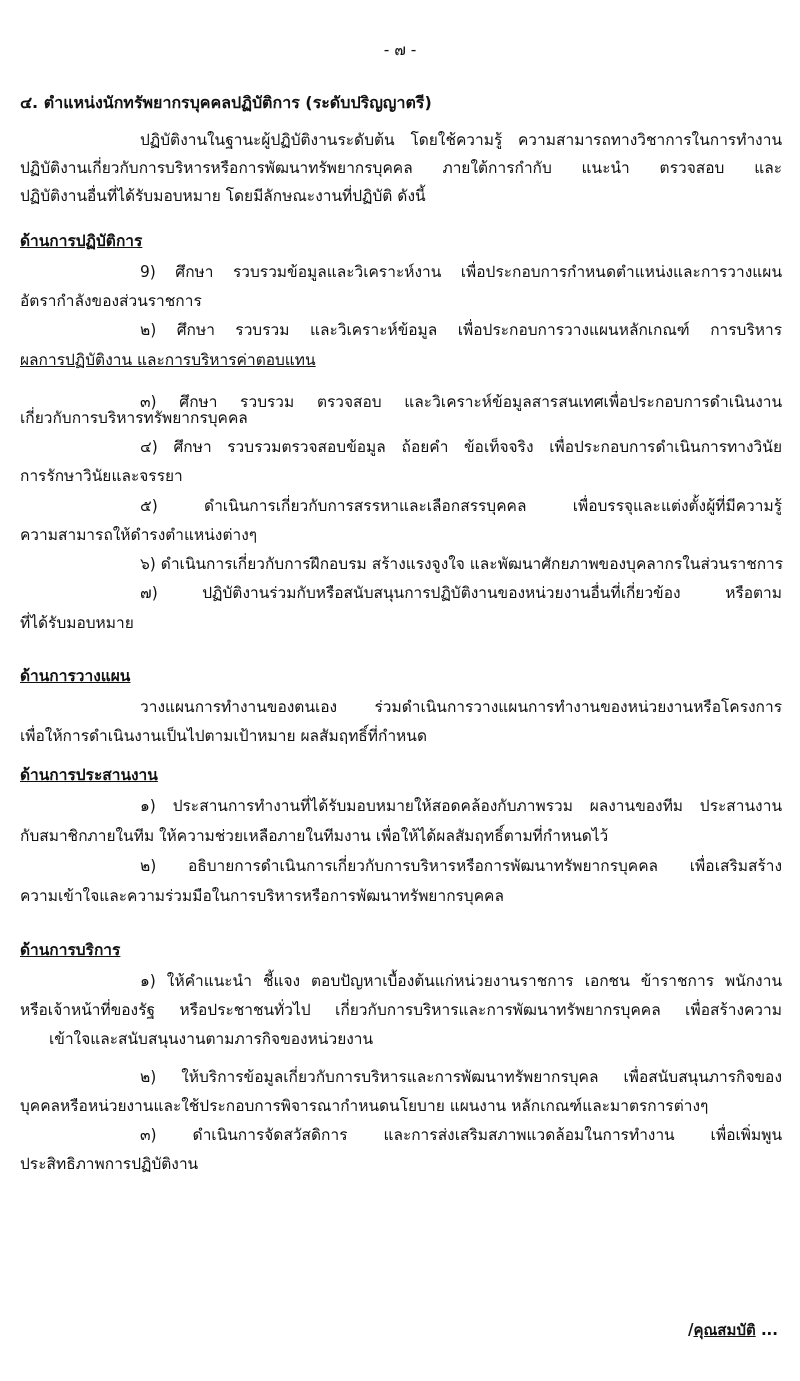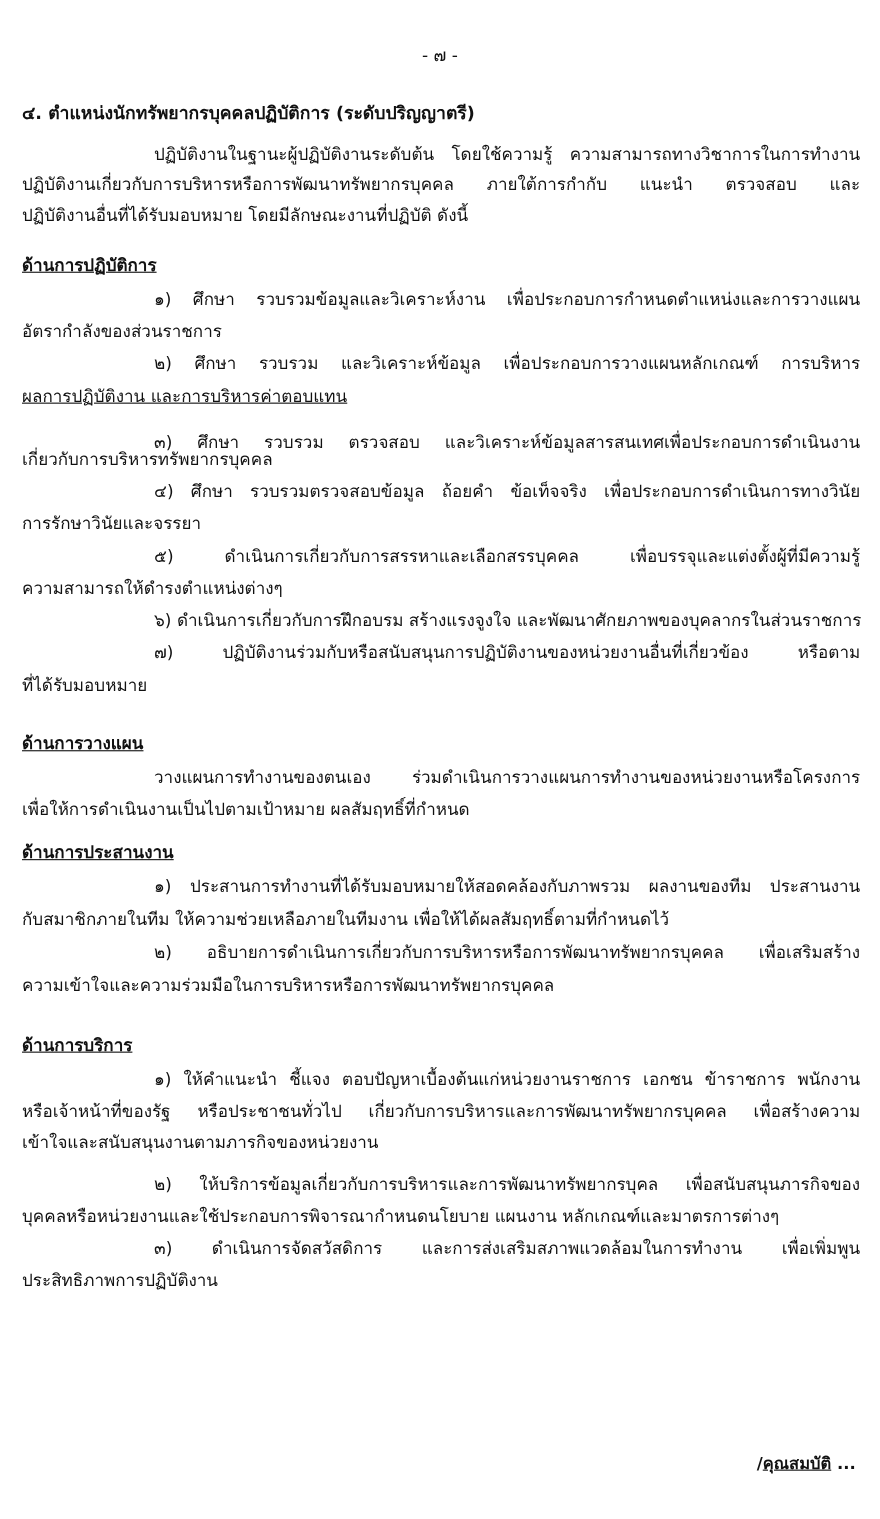--- a/index.html
+++ b/index.html
@@ -20,21 +20,21 @@
 
 <div>
   <div class="line center" style="top:40px;">- ๗ -</div>
   <div class="line heading" style="top:93px;">๔. ตำแหน่งนักทรัพยากรบุคคลปฏิบัติการ (ระดับปริญญาตรี)</div>
 
   <div class="line indent justify" style="top:130px;">ปฏิบัติงานในฐานะผู้ปฏิบัติงานระดับต้น โดยใช้ความรู้ ความสามารถทางวิชาการในการทำงาน</div>
   <div class="line justify" style="top:158px;">ปฏิบัติงานเกี่ยวกับการบริหารหรือการพัฒนาทรัพยากรบุคคล ภายใต้การกำกับ แนะนำ ตรวจสอบ และ</div>
   <div class="line" style="top:186px;">ปฏิบัติงานอื่นที่ได้รับมอบหมาย โดยมีลักษณะงานที่ปฏิบัติ ดังนี้</div>
 
   <div class="line section" style="top:231px;">ด้านการปฏิบัติการ</div>
-  <div class="line indent justify" style="top:262px;">๑) ศึกษา รวบรวมข้อมูลและวิเคราะห์งาน เพื่อประกอบการกำหนดตำแหน่งและการวางแผน</div>
+  <div class="line indent justify" style="top:262px;">9) ศึกษา รวบรวมข้อมูลและวิเคราะห์งาน เพื่อประกอบการกำหนดตำแหน่งและการวางแผน</div>
   <div class="line" style="top:291px;">อัตรากำลังของส่วนราชการ</div>
   <div class="line indent justify" style="top:320px;">๒) ศึกษา รวบรวม และวิเคราะห์ข้อมูล เพื่อประกอบการวางแผนหลักเกณฑ์ การบริหาร</div>
   <div class="line" style="top:350px;text-decoration:underline;">ผลการปฏิบัติงาน และการบริหารค่าตอบแทน</div>
   <div class="line indent justify" style="top:392px;">๓) ศึกษา รวบรวม ตรวจสอบ และวิเคราะห์ข้อมูลสารสนเทศเพื่อประกอบการดำเนินงาน</div>
   <div class="line" style="top:408px;">เกี่ยวกับการบริหารทรัพยากรบุคคล</div>
   <div class="line indent justify" style="top:437px;">๔) ศึกษา รวบรวมตรวจสอบข้อมูล ถ้อยคำ ข้อเท็จจริง เพื่อประกอบการดำเนินการทางวินัย</div>
   <div class="line" style="top:466px;">การรักษาวินัยและจรรยา</div>
   <div class="line indent justify" style="top:496px;">๕) ดำเนินการเกี่ยวกับการสรรหาและเลือกสรรบุคคล เพื่อบรรจุและแต่งตั้งผู้ที่มีความรู้</div>
   <div class="line" style="top:525px;">ความสามารถให้ดำรงตำแหน่งต่างๆ</div>
   <div class="line indent" style="top:554px;">๖) ดำเนินการเกี่ยวกับการฝึกอบรม สร้างแรงจูงใจ และพัฒนาศักยภาพของบุคลากรในส่วนราชการ</div>
@@ -47,20 +47,20 @@
 
   <div class="line section" style="top:765px;">ด้านการประสานงาน</div>
   <div class="line indent justify" style="top:796px;">๑) ประสานการทำงานที่ได้รับมอบหมายให้สอดคล้องกับภาพรวม ผลงานของทีม ประสานงาน</div>
   <div class="line" style="top:826px;">กับสมาชิกภายในทีม ให้ความช่วยเหลือภายในทีมงาน เพื่อให้ได้ผลสัมฤทธิ์ตามที่กำหนดไว้</div>
   <div class="line indent justify" style="top:856px;">๒) อธิบายการดำเนินการเกี่ยวกับการบริหารหรือการพัฒนาทรัพยากรบุคคล เพื่อเสริมสร้าง</div>
   <div class="line" style="top:886px;">ความเข้าใจและความร่วมมือในการบริหารหรือการพัฒนาทรัพยากรบุคคล</div>
 
   <div class="line section" style="top:940px;">ด้านการบริการ</div>
   <div class="line indent justify" style="top:971px;">๑) ให้คำแนะนำ ชี้แจง ตอบปัญหาเบื้องต้นแก่หน่วยงานราชการ เอกชน ข้าราชการ พนักงาน</div>
   <div class="line justify" style="top:1000px;">หรือเจ้าหน้าที่ของรัฐ หรือประชาชนทั่วไป เกี่ยวกับการบริหารและการพัฒนาทรัพยากรบุคคล เพื่อสร้างความ</div>
-  <div class="line" style="top:1029px;">เข้าใจและสนับสนุนงานตามภารกิจของหน่วยงาน</div>
+  <div class="line" style="top:1029px;margin-left:29px;">เข้าใจและสนับสนุนงานตามภารกิจของหน่วยงาน</div>
   <div class="line indent justify" style="top:1067px;">๒) ให้บริการข้อมูลเกี่ยวกับการบริหารและการพัฒนาทรัพยากรบุคล เพื่อสนับสนุนภารกิจของ</div>
   <div class="line" style="top:1096px;">บุคคลหรือหน่วยงานและใช้ประกอบการพิจารณากำหนดนโยบาย แผนงาน หลักเกณฑ์และมาตรการต่างๆ</div>
   <div class="line indent justify" style="top:1125px;">๓) ดำเนินการจัดสวัสดิการ และการส่งเสริมสภาพแวดล้อมในการทำงาน เพื่อเพิ่มพูน</div>
   <div class="line" style="top:1154px;">ประสิทธิภาพการปฏิบัติงาน</div>
 
   <div class="footer"><span>/</span><u>คุณสมบัติ</u><span> ...</span></div>
 </div>
 
 </body></html>

